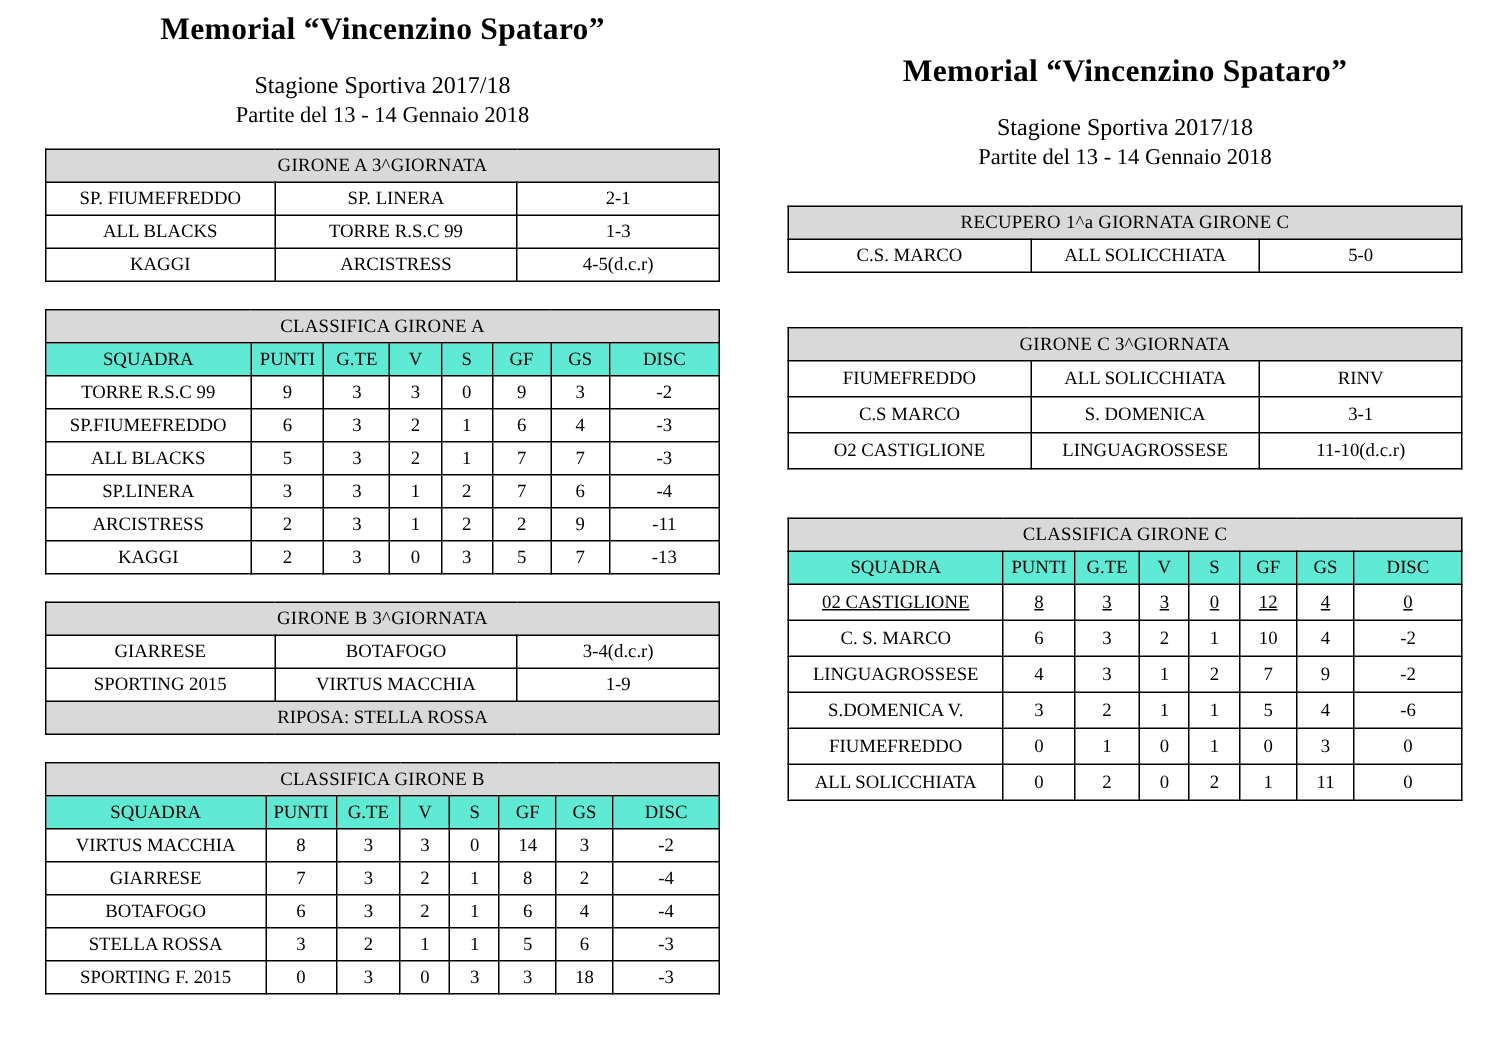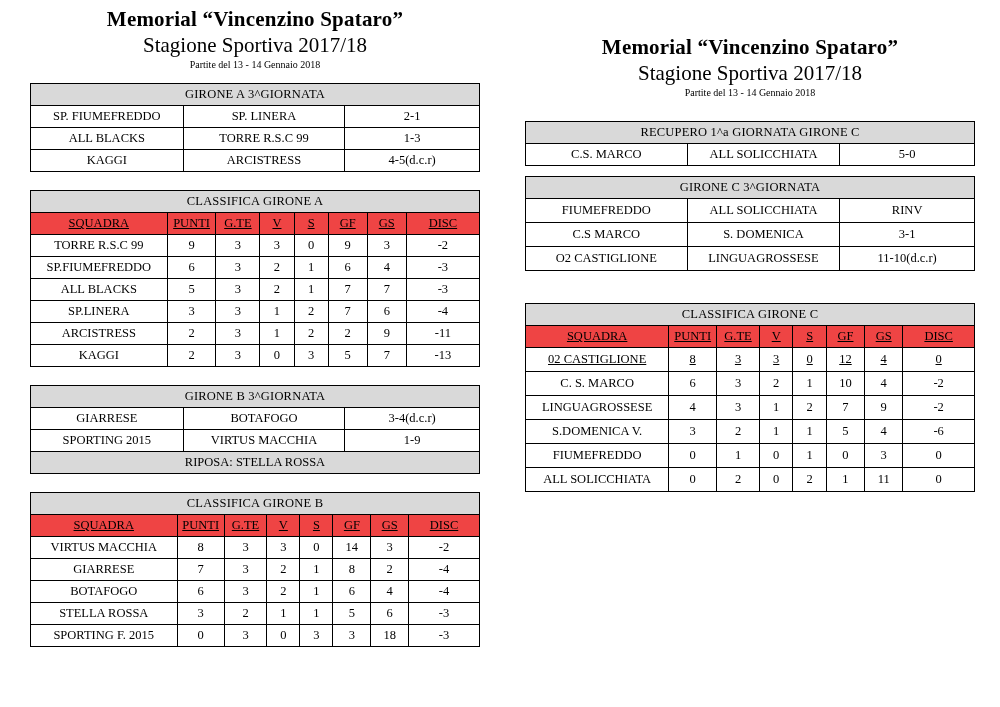--- a/index.html
+++ b/index.html
@@ -30,24 +30,25 @@
   .head-block {
     text-align: center;
     line-height: 1.25;
   }
   .head-title {
     font-size: 21px;
     font-weight: bold;
     letter-spacing: 0.2px;
   }
   .head-sub {
-    font-size: 21px;
+    font-size: 16px;
+    margin-top: 16px;
   }
   .head-sub2 {
-    font-size: 10px;
+    font-size: 15px;
   }
 
   table.tbl {
     border-collapse: collapse;
     width: 100%;
     background: #ffffff;
     table-layout: fixed;
   }
   table.tbl td, table.tbl th {
     border: 1px solid #000000;
@@ -67,23 +68,22 @@
     letter-spacing: 0.2px;
     padding: 4px 4px;
   }
   .tbl-subtitle td {
     background: #d9d9d9;
     font-weight: bold;
     font-size: 13px;
     padding: 4px 4px;
   }
   .hdr-row td {
-    background: #ef4444;
+    background: #5eead4;
     font-size: 12.5px;
-    text-decoration: underline;
   }
   .blk {
     margin-bottom: 18px;
   }
 </style>
 </head>
 <body>
 
 <div class="page">
 
@@ -326,21 +326,21 @@
   </div>
 
   <div class="col col-right">
 
     <div class="head-block" style="margin-bottom:22px; padding-top:34px;">
       <div class="head-title">Memorial “Vincenzino Spataro”</div>
       <div class="head-sub">Stagione Sportiva 2017/18</div>
       <div class="head-sub2">Partite del 13 - 14 Gennaio 2018</div>
     </div>
 
-    <div class="blk" style="margin-bottom:10px;">
+    <div class="blk" style="margin-bottom:36px;">
       <table class="tbl">
         <colgroup>
             <col style="width:36%">
             <col style="width:34%">
             <col style="width:30%">
           </colgroup>
         <tbody>
           <tr class="tbl-title">
             <td colspan="3">RECUPERO 1^a GIORNATA GIRONE C</td>
           </tr>

